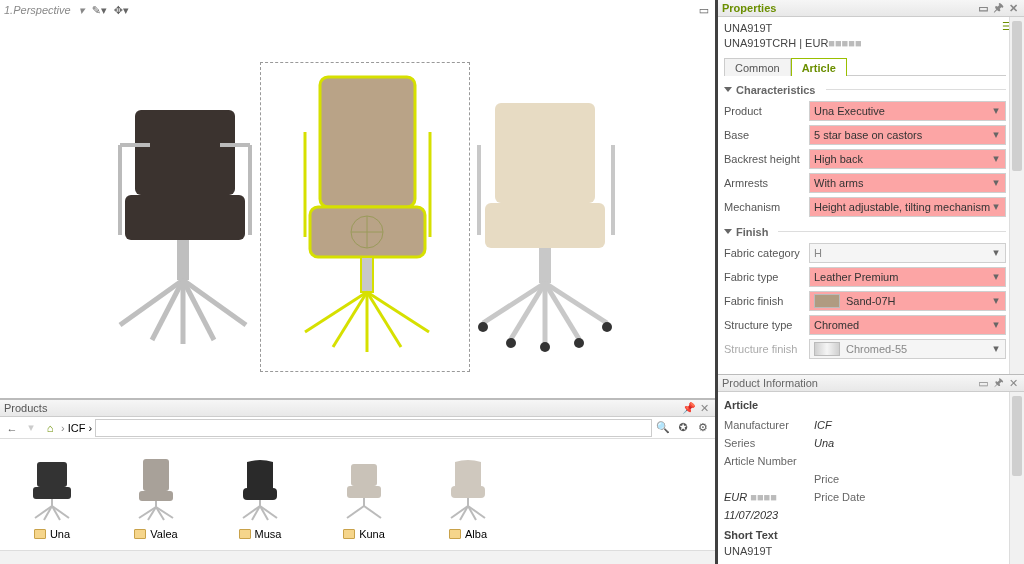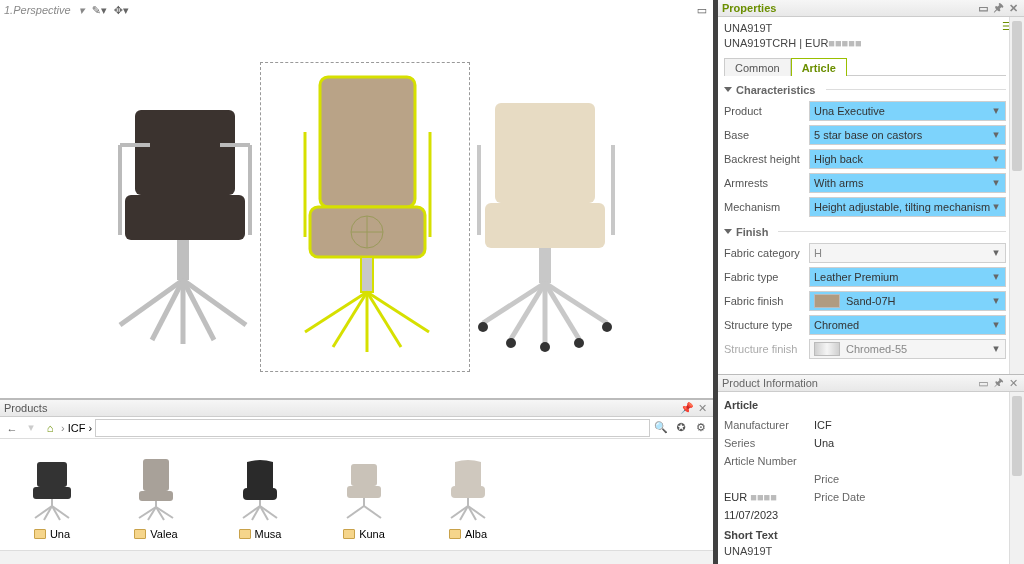--- a/index.html
+++ b/index.html
@@ -1,17 +1,17 @@
 <!DOCTYPE html>
 <html><head>
 <meta charset="utf-8">
 <style>
 * { box-sizing: border-box; margin: 0; padding: 0; font-family: "Segoe UI", Tahoma, sans-serif; font-size: 11px; }
 body { width: 1024px; height: 564px; background: #fff; overflow: hidden; display: flex; }
-.left-col { width: 718px; display: flex; flex-direction: column; border-right: 5px solid #404040; }
+.left-col { width: 718px; display: flex; flex-direction: column; border-right: 3px solid #404040; }
 .right-col { width: 306px; display: flex; flex-direction: column; }
 
 
 .viewport { flex: 1; position: relative; border-bottom: 1px solid #bbb; }
 .vp-toolbar { position: absolute; top: 0; left: 0; right: 0; height: 20px; display: flex; align-items: center; gap: 8px; padding: 0 4px; color: #888; font-style: italic; }
 .vp-toolbar .icn { width: 14px; height: 14px; display: inline-flex; align-items:center; justify-content:center; color:#666; font-style:normal;}
 .vp-toolbar .spacer { flex: 1; }
 
 .vp-canvas { position:absolute; top:20px; left:0; right:0; bottom:0; background:#fff; }
 .chair { position:absolute; }
@@ -46,31 +46,31 @@
 .obj-lines{color:#444;line-height:1.35;}
 .menu-icn{position:absolute; top:3px; right:6px; width:16px;height:14px;color:#6b8f00;}
 .tabs{display:flex;gap:0;margin-top:6px;border-bottom:1px solid #ccc;}
 .tab{padding:3px 10px 2px 10px;border:1px solid #ccc;border-bottom:none;background:#f3f3f3;color:#555;position:relative;top:1px;}
 .tab.active{background:#fff;border-color:#9abf00;color:#6b8f00;font-weight:600;}
 .section-head{display:flex;align-items:center;color:#666;margin:8px 0 4px 0;gap:4px;}
 .section-head .tri{width:0;height:0;border-left:4px solid transparent;border-right:4px solid transparent;border-top:5px solid #666;}
 .section-head .line{flex:1;height:1px;background:#ddd;margin-left:6px;}
 .field-row{display:flex;align-items:center;height:22px;margin-bottom:2px;}
 .field-row .flabel{width:85px;color:#555;}
-.field-row .fval{flex:1;height:20px;border:1px solid #cfcfcf;background:#7dd3fc;display:flex;align-items:center;padding:0 4px;color:#333;position:relative;}
+.field-row .fval{flex:1;height:20px;border:1px solid #cfcfcf;background:#fca5a5;display:flex;align-items:center;padding:0 4px;color:#333;position:relative;}
 .field-row .fval.dim{color:#888; background:#f5f5f5;}
 .field-row .fval .dd{position:absolute;right:2px;top:2px;width:14px;height:14px;display:flex;align-items:center;justify-content:center;color:#666;}
 .swatch{width:26px;height:14px;margin-right:6px;border:1px solid #bbb;}
 .prop-scroll{position:absolute;right:0;top:17px;bottom:0;width:15px;background:#f1f1f1;border-left:1px solid #ddd;}
 .prop-scroll .thumb-bar{position:absolute;left:2px;right:2px;top:4px;height:150px;background:#cfcfcf;border-radius:2px;}
 
 .info-body{padding:6px 6px 0 6px;color:#444;line-height:1.45;}
 .info-grid{display:grid;grid-template-columns:90px 1fr;row-gap:2px;margin-top:4px;}
 .info-label{color:#666;}
-.info-val{color:#333;}
+.info-val{color:#333;font-style:italic;}
 .desc-head{display:flex;align-items:center;justify-content:space-between;color:#7a5c00;margin-top:10px;border-top:1px solid #eee;padding-top:4px;}
 .desc-head .chev{color:#c79b00;}
 .info-scroll{position:absolute;right:0;top:17px;bottom:0;width:15px;background:#f1f1f1;border-left:1px solid #ddd;}
 .info-scroll .thumb-bar{position:absolute;left:2px;right:2px;top:4px;height:80px;background:#cfcfcf;border-radius:2px;}
 
 .dim-text{color:#bbb;filter:blur(0.6px);}
 </style>
 </head>
 <body>
 

